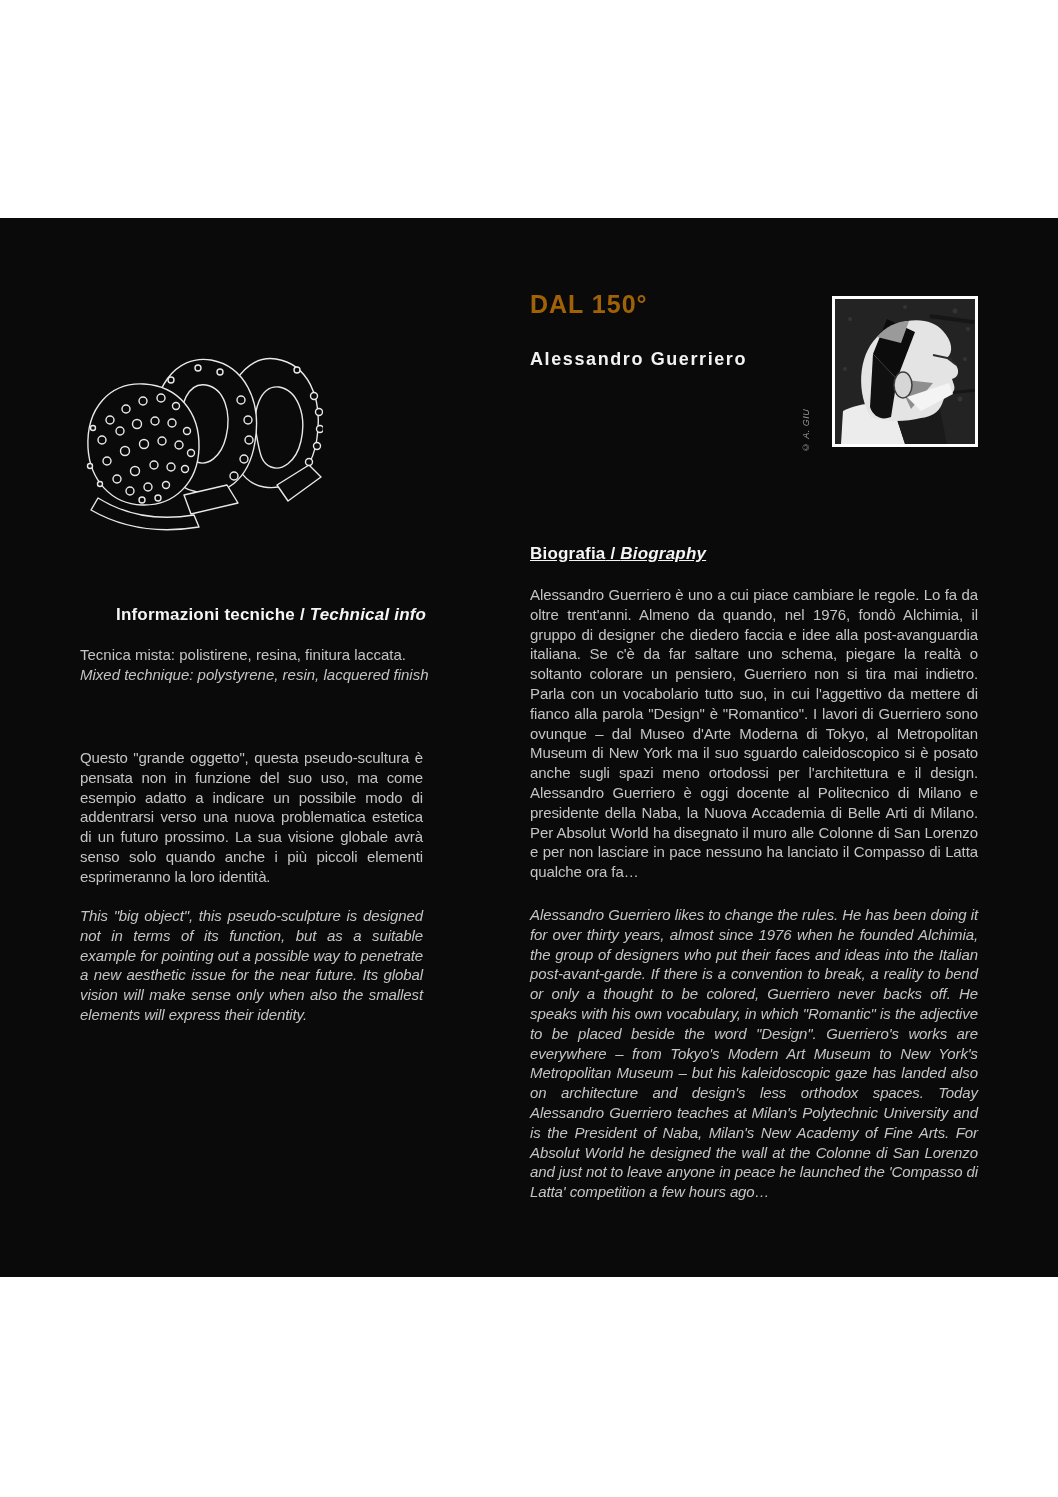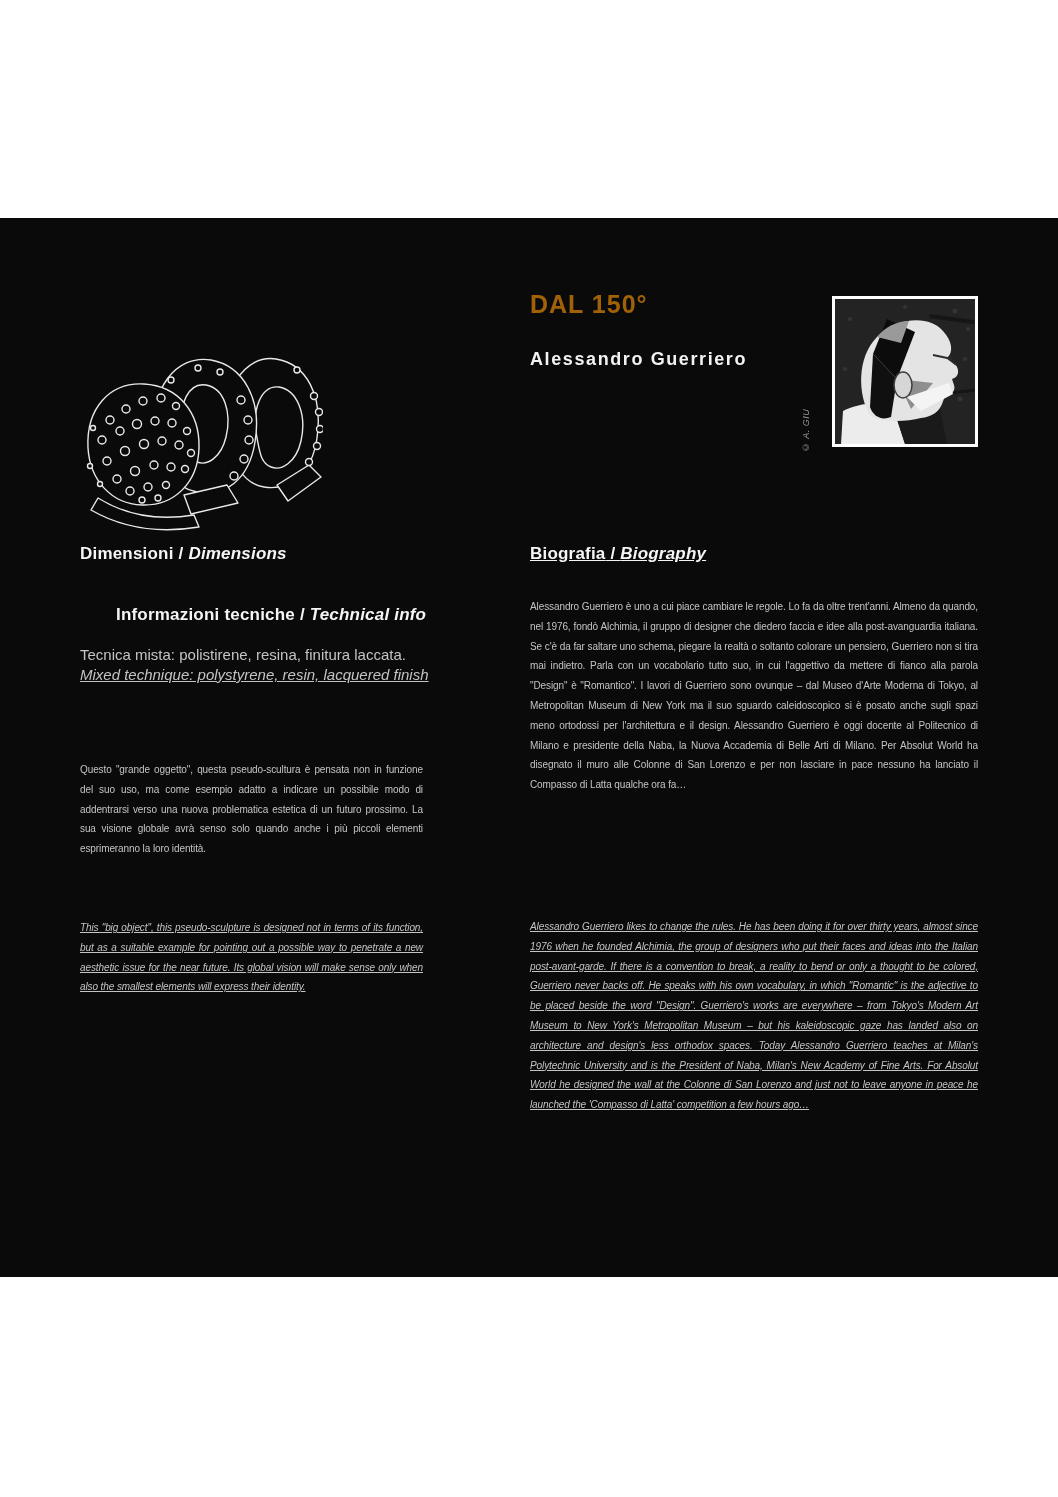--- a/index.html
+++ b/index.html
@@ -13,25 +13,25 @@
   .panel{
     position:absolute;left:0;top:218px;width:1058px;height:1059px;
     background:#0a0a0b;
   }
   .abs{position:absolute;}
   .heading{
     font-size:17px;font-weight:700;color:#f5f5f5;letter-spacing:.2px;
   }
   .heading .en{font-style:italic;}
   .body-txt{
-    font-size:10px;line-height:19.8px;color:#c4c4c4;
-    text-align:justify;text-align-last:left;letter-spacing:-0.1px;margin-top:12px;
+    font-size:15px;line-height:19.8px;color:#c4c4c4;
+    text-align:justify;text-align-last:left;letter-spacing:-0.1px;
   }
   .body-line{font-size:15px;line-height:20px;color:#c4c4c4;}
-  .italic{font-style:italic;text-decoration:underline;}
+  .italic{font-style:italic;}
   .title{
     font-size:25px;font-weight:700;color:#a16207;letter-spacing:1px;
   }
   .author{
     font-size:18px;font-weight:700;color:#f2f2f2;letter-spacing:1.6px;
   }
   .photo-frame{
     position:absolute;left:832px;top:296px;width:146px;height:151px;
     background:#ffffff;padding:0;box-sizing:border-box;border:3px solid #ffffff;
   }
@@ -108,23 +108,20 @@
           <circle r="3" cx="64" cy="162"></circle>
             <circle r="3" cx="80" cy="160"></circle>
           <circle r="2.5" cx="15" cy="90"></circle>
             <circle r="2.5" cx="12" cy="128"></circle>
             <circle r="2.5" cx="22" cy="146"></circle>
         </g>
       </g>
     </svg>
   </div>
 
-  <div class="abs heading" style="left:80px;top:544px;width:343px;">
-    <span>Dimensioni</span><span> / </span><span class="en">Dimensions</span>
-  </div>
 
   <div class="abs heading" style="left:80px;top:605px;width:343px;margin-left:36px;">
     <span>Informazioni tecniche</span><span> / </span><span class="en">Technical info</span>
   </div>
   <div class="abs body-line" style="left:80px;top:645px;width:360px;">Tecnica mista: polistirene, resina, finitura laccata.</div>
   <div class="abs body-line italic" style="left:80px;top:665px;width:360px;">Mixed technique: polystyrene, resin, lacquered finish</div>
 
   <div class="abs body-txt" style="left:80px;top:748px;width:343px;">Questo "grande oggetto", questa pseudo-scultura è pensata non in funzione del suo uso, ma come esempio adatto a indicare un possibile modo di addentrarsi verso una nuova problematica estetica di un futuro prossimo. La sua visione globale avrà senso solo quando anche i più piccoli elementi esprimeranno la loro identità.</div>
   <div class="abs body-txt italic" style="left:80px;top:906px;width:343px;">This "big object", this pseudo-sculpture is designed not in terms of its function, but as a suitable example for pointing out a possible way to penetrate a new aesthetic issue for the near future. Its global vision will make sense only when also the smallest elements will express their identity.</div>
 

